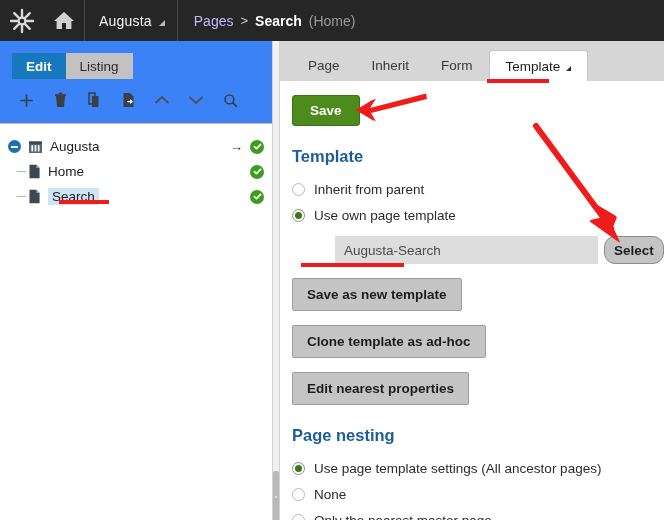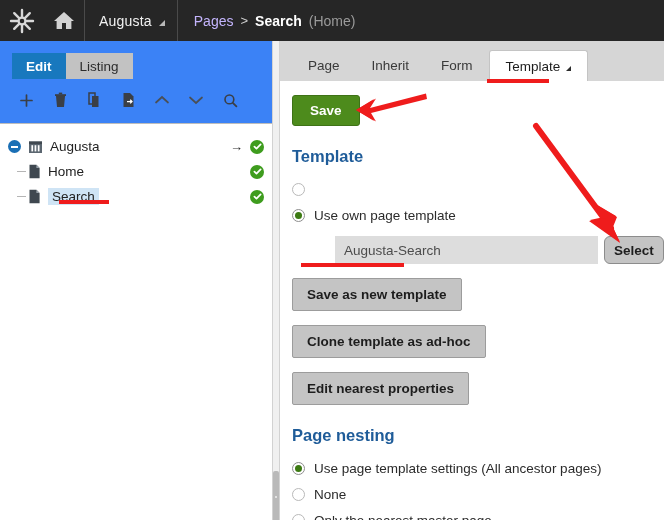--- a/index.html
+++ b/index.html
@@ -331,21 +331,21 @@
     padding: 0 9px;
     box-sizing: border-box;
     outline: none;
     margin-left: 43px;
   }
   .btn-select {
     margin-left: 6px;
     width: 65px;
     background: #c4c4c4;
     border: 1px solid #8c8c8c;
-    border-radius: 6px;
+    border-radius: 11px;
     font-size: 13.5px;
     color: #1d1d1d;
     font-weight: bold;
     cursor: pointer;
     font-family: "Liberation Sans", sans-serif;
   }
 
   .gbtn {
     display: block;
     background: #c4c4c4;
@@ -543,20 +543,21 @@
   </div>
 
   <div class="right-body">
 
     <div class="btn-save">Save</div>
 
     <div class="sec-title">Template</div>
 
     <div class="radio-row">
       <span class="radio"></span>
+      <span>Inherit from parent</span>
     </div>
     <div class="radio-row">
       <span class="radio checked"></span>
       <span>Use own page template</span>
     </div>
 
     <div class="field-row">
       <input class="tpl-input" type="text" readonly="" value="Augusta-Search" style="">
       <button class="btn-select">Select</button>
     </div>

